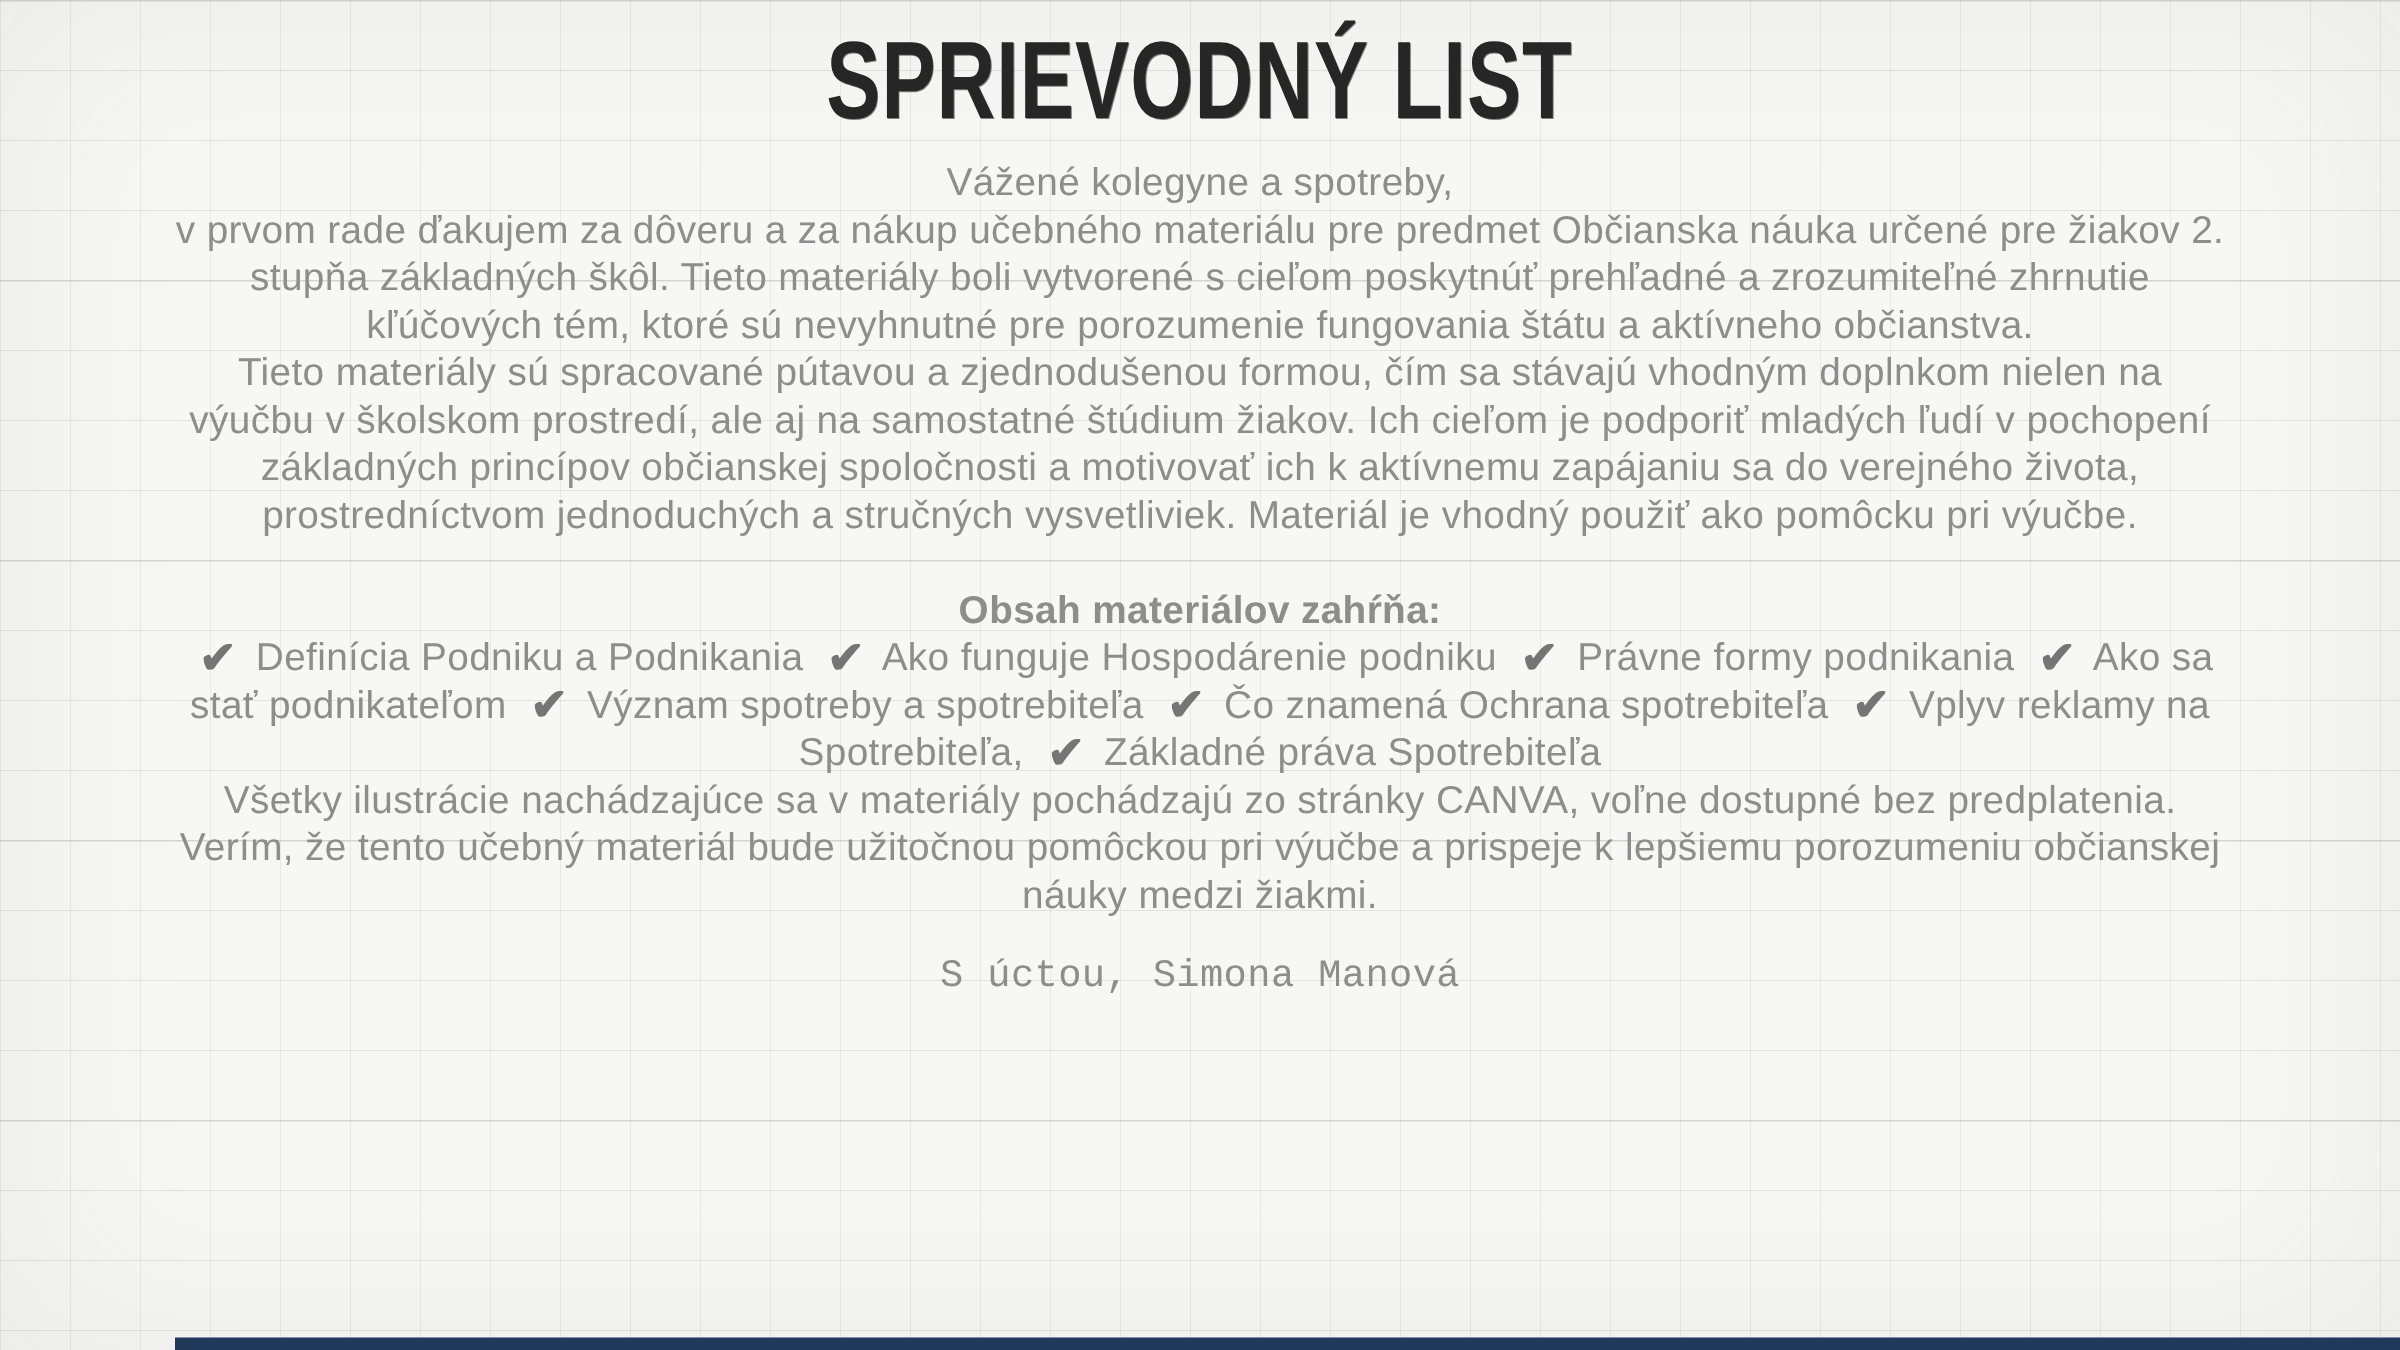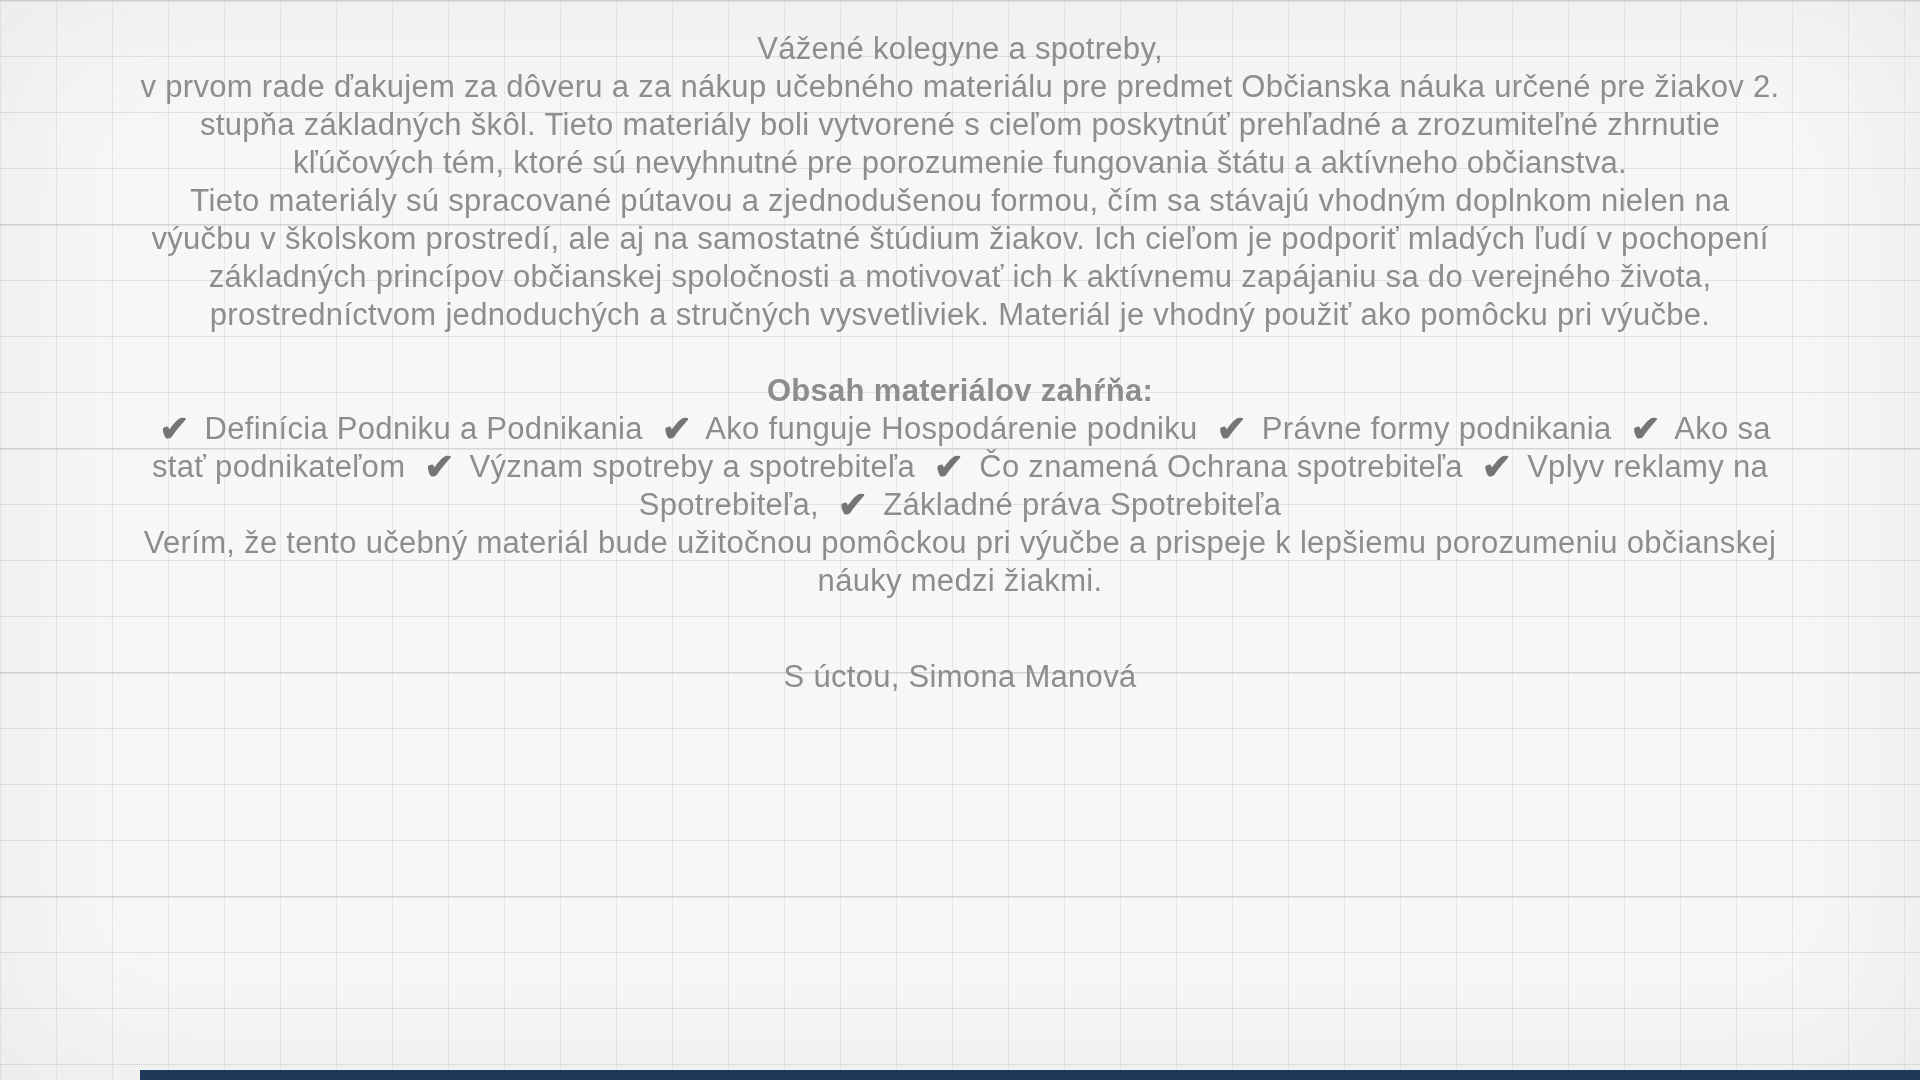--- a/index.html
+++ b/index.html
@@ -59,47 +59,51 @@
   .check {
     display: inline-block;
     font-size: 36px;
     line-height: 38px;
     color: #757575;
     font-weight: bold;
     margin: 0 6px 0 10px;
     vertical-align: -2px;
   }
 
-  .closing { margin-top: 58px; }
+  .closing { margin-top: 28px; font-family: Liberation Mono, monospace; }
 
   .footer-bar {
     position: absolute;
     left: 140px;
     right: 0;
     bottom: 0;
     height: 10px;
     background: #20395a;
   }
 </style>
 </head>
 <body>
 
 <div class="page">
 
+  <h1>
+    <span class="doc-title">SPRIEVODNÝ LIST</span>
+  </h1>
 
   <p class="body-text salutation">Vážené kolegyne a spotreby,</p>
 
   <p class="body-text para">v prvom rade ďakujem za dôveru a za nákup  učebného materiálu pre predmet Občianska náuka určené pre žiakov 2. stupňa základných škôl. Tieto materiály boli vytvorené s cieľom poskytnúť prehľadné a zrozumiteľné zhrnutie kľúčových tém, ktoré sú nevyhnutné pre porozumenie fungovania štátu a aktívneho občianstva.</p>
 
   <p class="body-text para">Tieto materiály sú spracované pútavou a zjednodušenou formou, čím sa stávajú vhodným doplnkom nielen na výučbu v školskom prostredí, ale aj na samostatné štúdium žiakov. Ich cieľom je podporiť mladých ľudí v pochopení základných princípov občianskej spoločnosti a motivovať ich k aktívnemu zapájaniu sa do verejného života, prostredníctvom jednoduchých a stručných vysvetliviek. Materiál je vhodný použiť ako pomôcku pri výučbe.</p>
 
   <p class="body-text heading-line">Obsah materiálov zahŕňa:</p>
 
   <p class="body-text" id="contents-list"><span class="check">✔</span><span class="check-item"> Definícia Podniku a Podnikania </span><span class="check">✔</span><span class="check-item"> Ako funguje Hospodárenie podniku </span><span class="check">✔</span><span class="check-item"> Právne formy podnikania </span><span class="check">✔</span><span class="check-item"> Ako sa stať podnikateľom </span><span class="check">✔</span><span class="check-item"> Význam spotreby a spotrebiteľa </span><span class="check">✔</span><span class="check-item"> Čo znamená Ochrana spotrebiteľa </span><span class="check">✔</span><span class="check-item"> Vplyv reklamy na Spotrebiteľa, </span><span class="check">✔</span><span class="check-item"> Základné práva Spotrebiteľa </span></p>
 
+  <p class="body-text para">Všetky ilustrácie nachádzajúce sa v materiály pochádzajú zo stránky CANVA, voľne dostupné bez predplatenia.</p>
 
   <p class="body-text para">Verím, že tento učebný materiál bude užitočnou pomôckou pri výučbe a prispeje k lepšiemu porozumeniu občianskej náuky medzi žiakmi.</p>
 
   <p class="body-text closing">S úctou, Simona Manová</p>
 
 </div>
 
 <div class="footer-bar"></div>
 
 </body></html>

